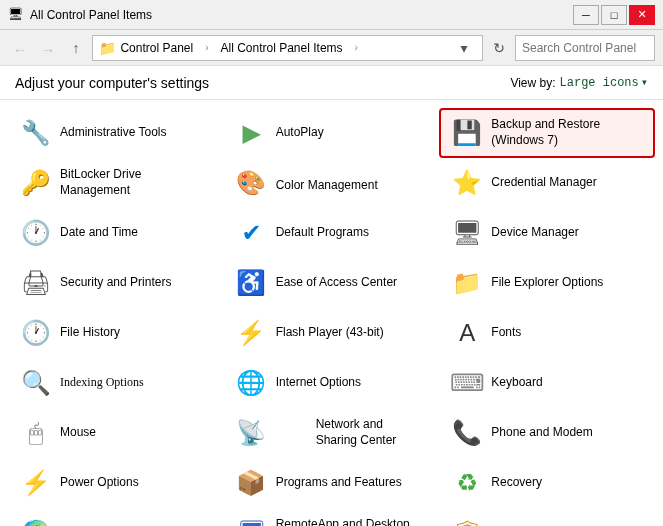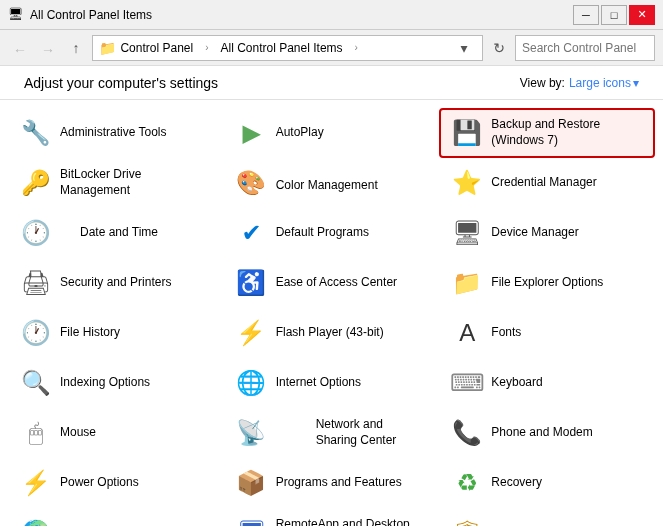--- a/index.html
+++ b/index.html
@@ -123,42 +123,43 @@
       background: transparent;
     }
 
     
     .header-bar {
       background: #fff;
       height: 34px;
       display: flex;
       align-items: center;
       justify-content: space-between;
-      padding: 0 24px;
+      padding: 0 15px;
       border-bottom: 1px solid #e0e0e0;
     }
     .header-title {
       font-size: 14px;
       color: #000;
       font-weight: 400;
     }
     .view-by {
       display: flex;
       align-items: center;
       gap: 4px;
       font-size: 12px;
       color: #000;
     }
     .view-by-link {
-      color: #3b82f6;
+      color: #14532d;
       text-decoration: none;
       cursor: pointer;
       display: flex;
       align-items: center;
       gap: 2px;
+      font-family: Liberation Mono, monospace;
     }
 
     
     .main-panel {
       flex: 1;
       overflow-y: auto;
       background: #fff;
     }
     .main-panel::-webkit-scrollbar { width: 14px; }
     .main-panel::-webkit-scrollbar-track { background: #f0f0f0; border-left: 1px solid #ddd; }
@@ -299,21 +300,21 @@
         <div class="control-item">
           <span class="item-icon icon-color">🎨</span>
           <span class="item-label" style="white-space: pre-line; margin-top: 6px;">Color Management</span>
         </div>
         <div class="control-item">
           <span class="item-icon icon-credential">⭐</span>
           <span class="item-label" style="white-space: pre-line;">Credential Manager</span>
         </div>
         <div class="control-item">
           <span class="item-icon icon-datetime">🕐</span>
-          <span class="item-label" style="white-space: pre-line; margin-left: 20px;">Date and Time</span>
+          <span class="item-label" style="white-space: pre-line;">Date and Time</span>
         </div>
         <div class="control-item">
           <span class="item-icon icon-default">✔</span>
           <span class="item-label" style="white-space: pre-line;">Default Programs</span>
         </div>
         <div class="control-item">
           <span class="item-icon icon-device-manager">🖥</span>
           <span class="item-label" style="white-space: pre-line;">Device Manager</span>
         </div>
         <div class="control-item">
@@ -335,21 +336,21 @@
         <div class="control-item">
           <span class="item-icon icon-flash">⚡</span>
           <span class="item-label" style="white-space: pre-line;">Flash Player (43-bit)</span>
         </div>
         <div class="control-item">
           <span class="item-icon icon-fonts">A</span>
           <span class="item-label" style="white-space: pre-line;">Fonts</span>
         </div>
         <div class="control-item">
           <span class="item-icon icon-indexing">🔍</span>
-          <span class="item-label" style="white-space: pre-line;">Indexing Options</span>
+          <span class="item-label" style="white-space: pre-line; font-family: Liberation Serif, serif;">Indexing Options</span>
         </div>
         <div class="control-item">
           <span class="item-icon icon-internet">🌐</span>
           <span class="item-label" style="white-space: pre-line;">Internet Options</span>
         </div>
         <div class="control-item">
           <span class="item-icon icon-keyboard">⌨</span>
           <span class="item-label" style="white-space: pre-line;">Keyboard</span>
         </div>
         <div class="control-item">

